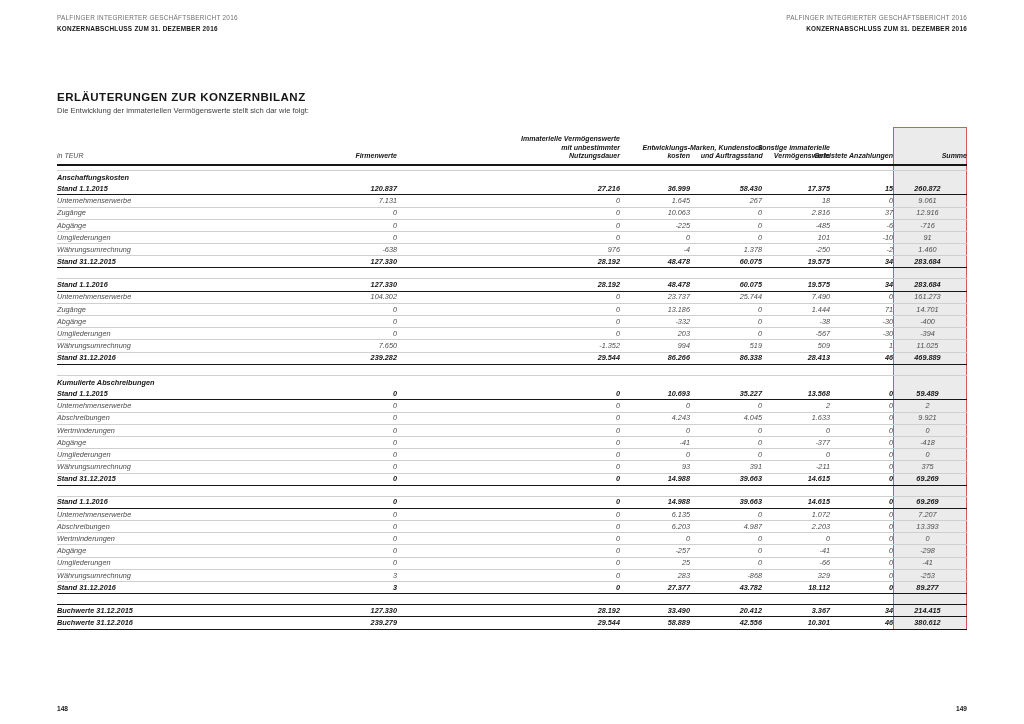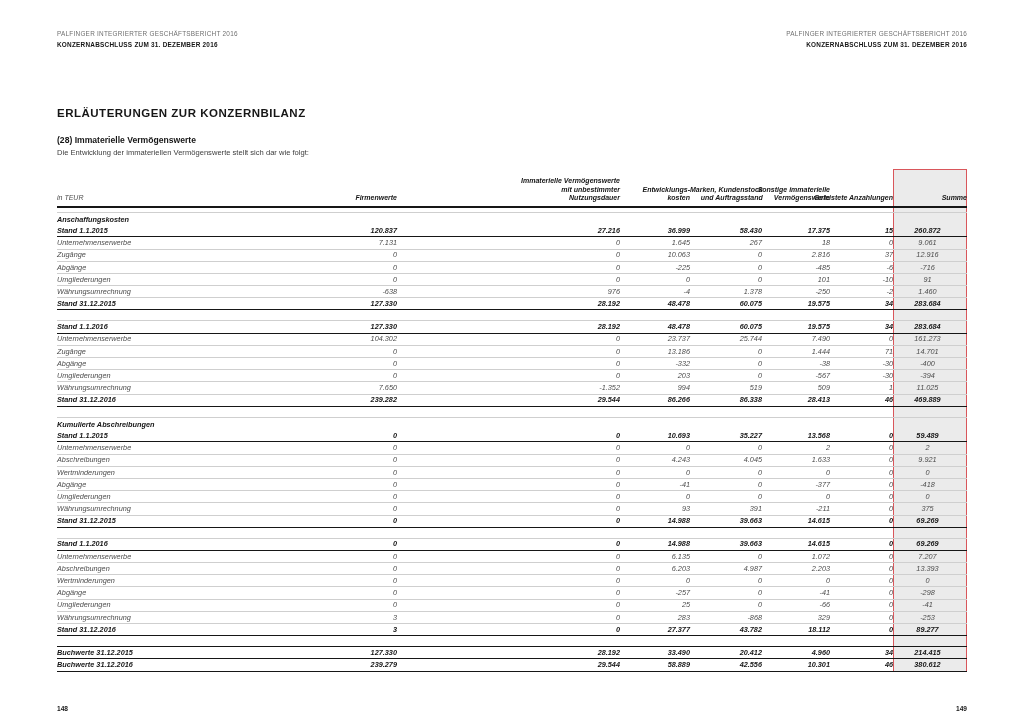--- a/index.html
+++ b/index.html
@@ -4,21 +4,21 @@
 <style>
   html,body{margin:0;padding:0;background:#ffffff;}
   .page{
     position:relative;
     width:1024px;height:724px;
     background:#ffffff;
     font-family:"Liberation Sans",sans-serif;
     color:#161616;
     overflow:hidden;
   }
-  .content{padding:16px 57px;}
+  .content{padding:0 57px;}
   
   .pagehead{display:flex;justify-content:space-between;padding-top:13px;}
   .pagehead .col{font-size:6.4px;line-height:10.5px;letter-spacing:.25px;}
   .pagehead .col.right{text-align:right;}
   .ph-l1{color:#6f6f6f;font-weight:400;}
   .ph-l2{color:#161616;font-weight:700;}
   
   h1.sec-title{margin:57px 0 0;font-size:11.5px;letter-spacing:.5px;font-weight:700;color:#161616;}
   h2.note-title{margin:16px 0 0;font-size:8.6px;font-weight:700;color:#161616;}
   p.note-intro{margin:3px 0 0;font-size:7.6px;color:#3d3d3d;}
@@ -73,21 +73,20 @@
         <div class="ph-l1">PALFINGER INTEGRIERTER GESCHÄFTSBERICHT 2016</div>
         <div class="ph-l2">KONZERNABSCHLUSS ZUM 31. DEZEMBER 2016</div>
       </div>
       <div class="col right">
         <div class="ph-l1">PALFINGER INTEGRIERTER GESCHÄFTSBERICHT 2016</div>
         <div class="ph-l2">KONZERNABSCHLUSS ZUM 31. DEZEMBER 2016</div>
       </div>
     </div>
 
     <h1 class="sec-title">ERLÄUTERUNGEN ZUR KONZERNBILANZ</h1>
-    <h2 class="note-title">(28) Immaterielle Vermögenswerte</h2>
     <p class="note-intro">Die Entwicklung der immateriellen Vermögenswerte stellt sich dar wie folgt:</p>
 
     <div class="table-wrap">
       <div class="summe-highlight" style="border-color: rgb(217, 86, 91); background: rgb(235, 235, 235);"></div>
       <table class="fin">
         <colgroup>
           <col class="c-label">
             <col class="c-fw">
             <col class="c-iv">
             <col class="c-ek">
@@ -434,21 +433,21 @@
             </tr>
             <tr class="spacer">
               <td colspan="8"></td>
             </tr>
             <tr class="bookvalue">
               <td>Buchwerte 31.12.2015</td>
               <td class="num">127.330</td>
               <td class="num">28.192</td>
               <td class="num">33.490</td>
               <td class="num">20.412</td>
-              <td class="num">4.960</td>
+              <td class="num">3.367</td>
               <td class="num">34</td>
               <td class="num summe">214.415</td>
             </tr>
             <tr class="bookvalue">
               <td>Buchwerte 31.12.2016</td>
               <td class="num">239.279</td>
               <td class="num">29.544</td>
               <td class="num">58.889</td>
               <td class="num">42.556</td>
               <td class="num">10.301</td>

